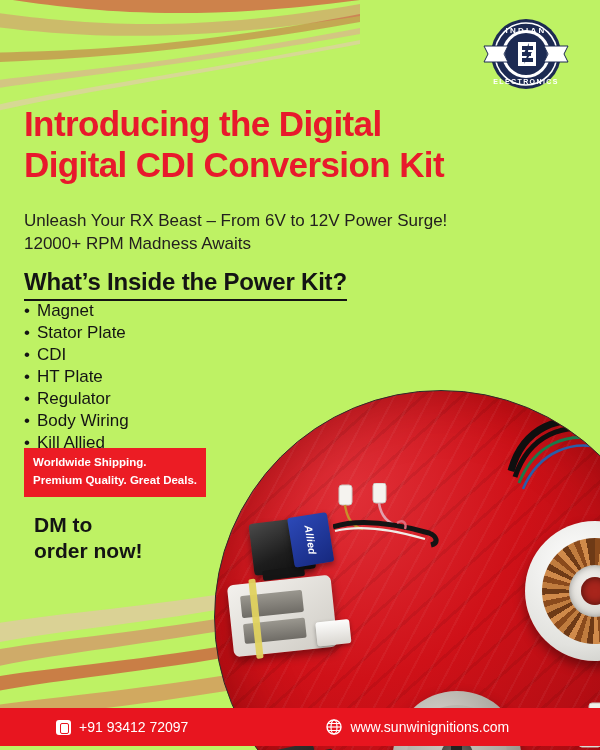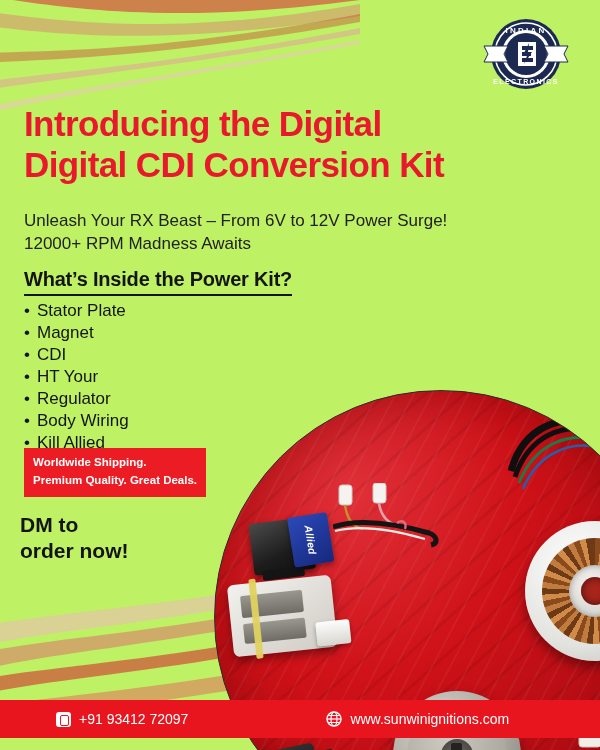--- a/index.html
+++ b/index.html
@@ -32,21 +32,21 @@
   }
   .headline .l2{display:block;}
 
   .subhead{
     position:absolute;left:24px;top:210px;width:470px;
     color:#23201f;font-size:17px;line-height:1.35;font-weight:400;
   }
 
   .kit-heading{
     position:absolute;left:24px;top:268px;
-    color:#141414;font-size:20px;font-weight:bold;letter-spacing:-0.2px;
+    color:#141414;font-size:24px;font-weight:bold;letter-spacing:-0.2px;
     padding-bottom:3px;
     border-bottom:2.5px solid #141414;
     text-align:center;
   }
 
   .kit-list{
     position:absolute;left:24px;top:300px;
     margin:0;padding:0;list-style:none;
     color:#141414;font-size:17px;line-height:1.295;font-weight:500;
   }
@@ -55,21 +55,21 @@
 
   
   .promo{
     position:absolute;left:24px;top:448px;
     background:#ec1c24;color:#ffffff;
     padding:6px 9px 7px 9px;
     font-size:11.5px;line-height:1.55;font-weight:bold;
   }
 
   .dm-cta{
-    position:absolute;left:20px;top:512px;
+    position:absolute;left:34px;top:512px;
     color:#141414;font-size:21px;line-height:1.22;font-weight:bold;
   }
 
   
   .photo-circle{
     position:absolute;
     left:214px;top:390px;
     width:452px;height:452px;
     border-radius:50%;
     border:1.5px solid #2b2b2b;
@@ -126,21 +126,21 @@
   .regulator .win2{position:absolute;left:12px;top:40px;width:62px;height:20px;background:linear-gradient(#9a978f,#6f6c66);border-radius:2px;}
   .regulator .band{position:absolute;left:22px;top:-4px;width:7px;height:80px;background:#e0d25f;opacity:.95;border-radius:2px;}
   .regulator .plug{position:absolute;left:84px;top:46px;width:34px;height:24px;background:linear-gradient(#fdfdfc,#d9d6d0);border-radius:3px;box-shadow:0 2px 4px rgba(0,0,0,.35);}
 
   
   .harness-top{left:290px;top:16px;width:180px;height:120px;}
   .harness-right{left:330px;top:250px;width:160px;height:170px;}
 
   
   .footer{
-    position:absolute;left:0;bottom:12px;width:600px;height:38px;
+    position:absolute;left:0;bottom:4px;width:600px;height:38px;
     background:#e8151f;
     display:flex;align-items:center;
   }
   .footer .item{display:flex;align-items:center;color:#ffffff;font-size:14px;font-weight:500;}
   .footer .phone{margin-left:56px;}
   .footer .web{margin-left:138px;justify-content:space-between;}
   .footer .ico{display:inline-flex;align-items:center;justify-content:center;margin-right:8px;}
   .footer .phone-ico{width:15px;height:15px;background:#ffffff;border-radius:3px;position:relative;}
   .footer .phone-ico::after{
     content:"";position:absolute;left:4px;top:3px;width:7px;height:9px;
@@ -189,24 +189,24 @@
   <div class="headline">
     <span class="l1">Introducing the Digital</span>
     <span class="l2">Digital CDI Conversion Kit</span>
   </div>
 
   <div class="subhead">Unleash Your RX Beast – From 6V to 12V Power Surge! 12000+ RPM Madness Awaits</div>
 
   <div class="kit-heading">What’s Inside the Power Kit?</div>
 
   <ul class="kit-list">
+    <li><span class="bullet">•</span><span>Magnet</span></li>
     <li><span class="bullet">•</span><span>Stator Plate</span></li>
-    <li><span class="bullet">•</span><span>Magnet</span></li>
     <li><span class="bullet">•</span><span>CDI</span></li>
-    <li><span class="bullet">•</span><span>HT Your</span></li>
+    <li><span class="bullet">•</span><span>HT Plate</span></li>
     <li><span class="bullet">•</span><span>Regulator</span></li>
     <li><span class="bullet">•</span><span>Body Wiring</span></li>
     <li><span class="bullet">•</span><span>Kill Allied</span></li>
   </ul>
 
   <div class="promo">
     <div>Worldwide Shipping.</div>
     <div>Premium Quality. Great Deals.</div>
   </div>
 

